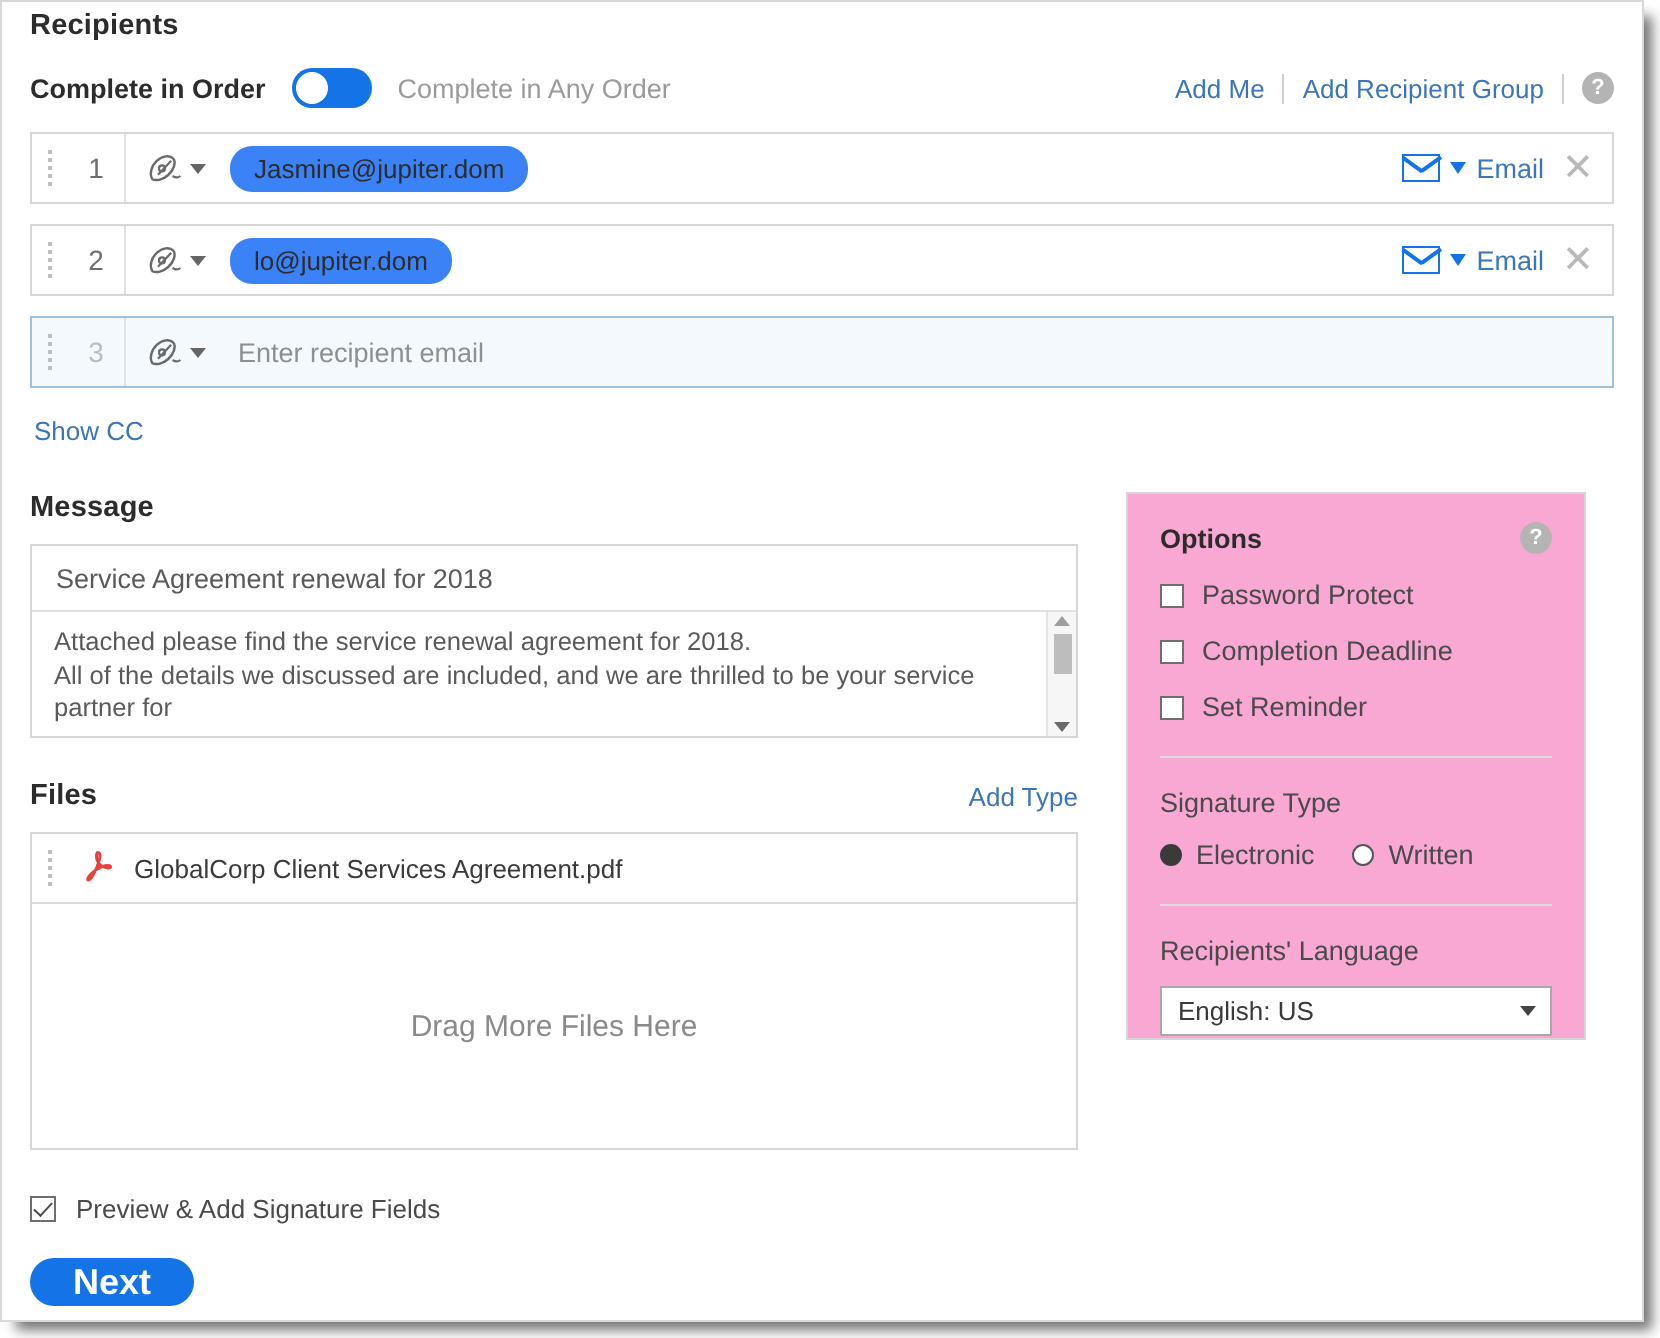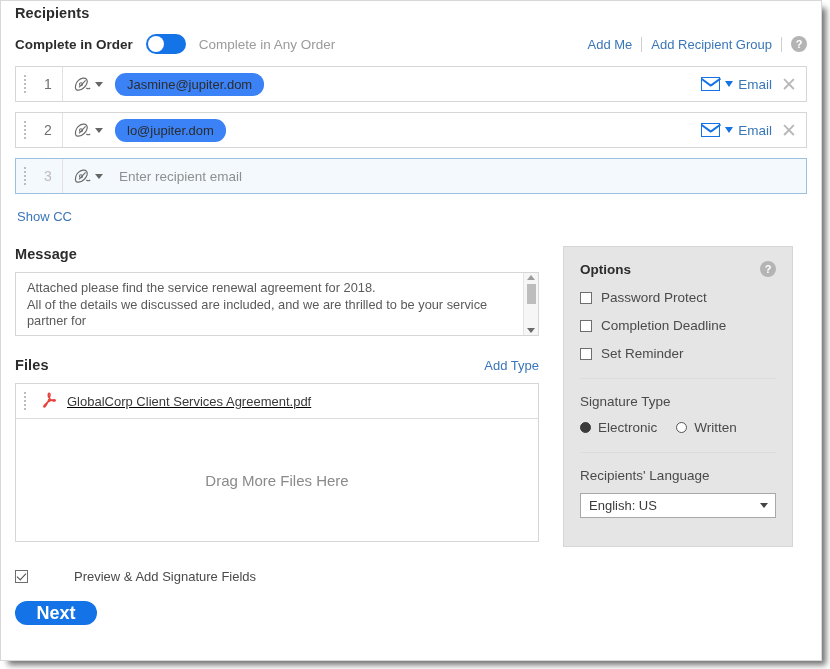--- a/index.html
+++ b/index.html
@@ -143,33 +143,33 @@
     display: flex; justify-content: center; align-items: flex-start; padding-top: 4px; }
 
   
   .files-head {
     display: flex; align-items: flex-end; justify-content: space-between;
     margin-top: 21px;
   }
   .files-box { margin-top: 10px; border: 1px solid #d6d6d6; background: #fff; }
   .file-row {
     height: 35px; display: flex; align-items: center;
-    border-bottom: 1px solid #dcdcdc; padding-left: 8px; text-decoration: underline;
+    border-bottom: 1px solid #dcdcdc; padding-left: 8px;
   }
   .pdf-ic { width: 22px; height: 20px; flex: none; margin: 0 7px 0 4px; }
   .fname { font-size: 13px; color: #3a3a3a; }
   .drop {
     height: 122px; display: flex; align-items: center; justify-content: center;
     font-size: 15px; color: #8a8a8a;
   }
 
   
   .opt-panel {
-    border: 1px solid #d6d6d6; background: #e5e5e5;
-    padding: 14px 16px 28px 16px;
+    border: 1px solid #d6d6d6; background: #f9a8d4;
+    padding: 14px 16px 1px 16px;
   }
   .opt-head { display: flex; align-items: center; justify-content: space-between; }
   .opt-title { font-size: 13.5px; font-weight: bold; color: #2c2c2c; }
   .opt-item { display: flex; align-items: center; margin-top: 13px; cursor: pointer; }
   .cbx {
     width: 12px; height: 12px; border: 1.4px solid #6e6e6e;
     background: #fff; flex: none; margin-right: 9px;
   }
   .opt-lbl { font-size: 13.5px; color: #4a4a4a; }
   .hr { height: 1px; background: #dcdcdc; margin: 17px 0 0 0; }
@@ -197,21 +197,21 @@
   .prev { display: flex; align-items: center; cursor: pointer; }
   .cbx-on {
     width: 13px; height: 13px; border: 1.4px solid #6e6e6e; background: #fff;
     flex: none; margin-right: 10px; position: relative;
   }
   .cbx-on::after {
     content: ""; position: absolute; left: 3.4px; top: 0.3px;
     width: 4px; height: 8px; border: solid #4a4a4a;
     border-width: 0 1.8px 1.8px 0; transform: rotate(43deg);
   }
-  .prev-lbl { font-size: 13px; color: #4a4a4a; margin-left: 36px; }
+  .prev-lbl { font-size: 13px; color: #4a4a4a; }
   .next {
     margin-top: 17px; width: 82px; height: 24px; border-radius: 16px;
     background: #1473e6; color: #fff; font-size: 18px; font-weight: bold;
     display: flex; align-items: center; justify-content: center;
     border: none; cursor: pointer; font-family: "Liberation Sans", sans-serif;
   }
 </style>
 </head>
 <body>
 
@@ -328,20 +328,21 @@
     <span class="lnk">Show CC</span>
   </div>
 
   <div class="cols">
 
     <div class="colL">
 
       <div class="sect-title">Message</div>
 
       <div class="msg-box">
+        <div class="subject">Service Agreement renewal for 2018</div>
         <div class="body-wrap">
           <div class="body-txt">
             <div>Attached please find the service renewal agreement for 2018.</div>
             <div>All of the details we discussed are included, and we are thrilled to be your service partner for</div>
           </div>
           <div class="sbar">
             <span class="sar-u"></span>
             <div class="sbar-mid">
               <span class="sthumb"></span>
             </div>

